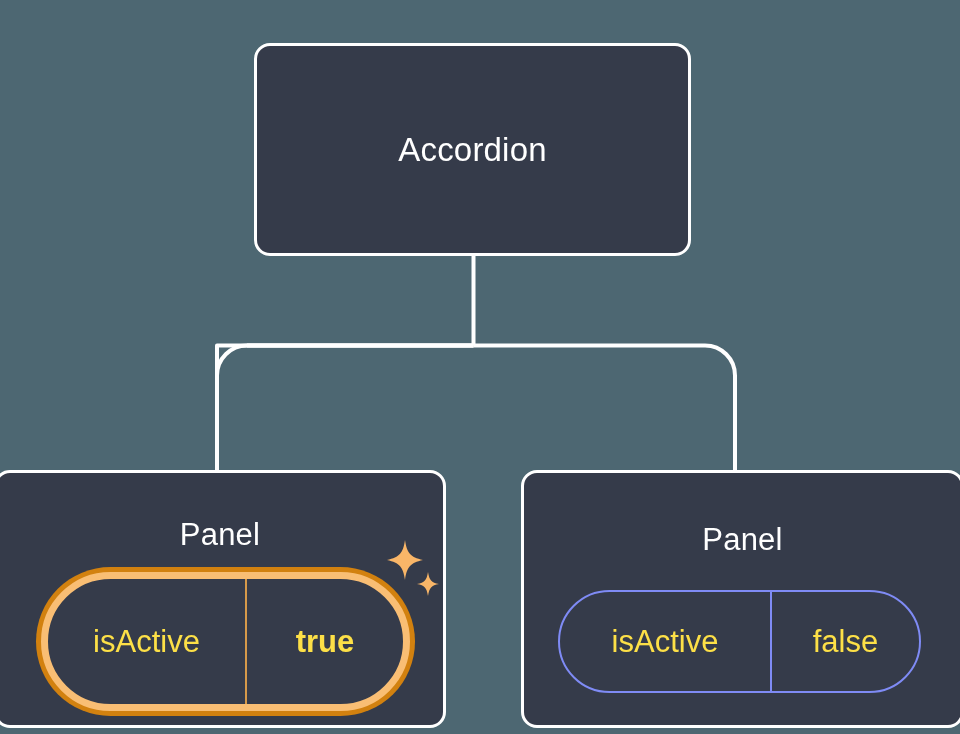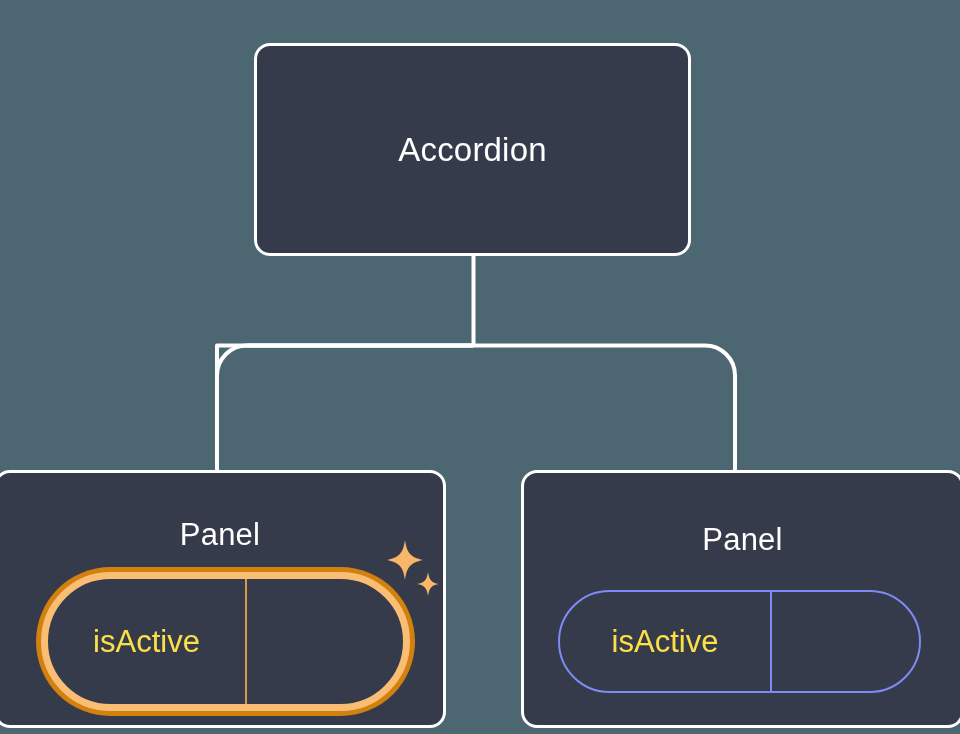--- a/index.html
+++ b/index.html
@@ -167,28 +167,30 @@
   <div class="node node-root">
     <span class="node-title-root">Accordion</span>
   </div>
 
   <div class="node node-panel node-panel-left">
     <div class="panel-title">Panel</div>
   </div>
 
   <div class="pill pill-active">
     <span class="pill-key">isActive</span>
+    <span class="pill-val">true</span>
   </div>
 
   <svg class="sparkles" viewBox="0 0 64 72" aria-hidden="true">
     <path d="M 25 4 C 27 17 30 21 43 24 C 30 27 27 31 25 44 C 23 31 20 27 7 24 C 20 21 23 17 25 4 Z" fill="#f9b668"></path>
     <path d="M 48 36 C 49.4 44.2 51.3 46.6 59 48 C 51.3 49.4 49.4 51.8 48 60 C 46.6 51.8 44.7 49.4 37 48 C 44.7 46.6 46.6 44.2 48 36 Z" fill="#f9b668"></path>
   </svg>
 
   <div class="node node-panel node-panel-right">
     <div class="panel-title panel-title-right">Panel</div>
   </div>
 
   <div class="pill pill-idle">
     <span class="pill-key">isActive</span>
+    <span class="pill-val">false</span>
   </div>
 
 </div>
 
 </body></html>

